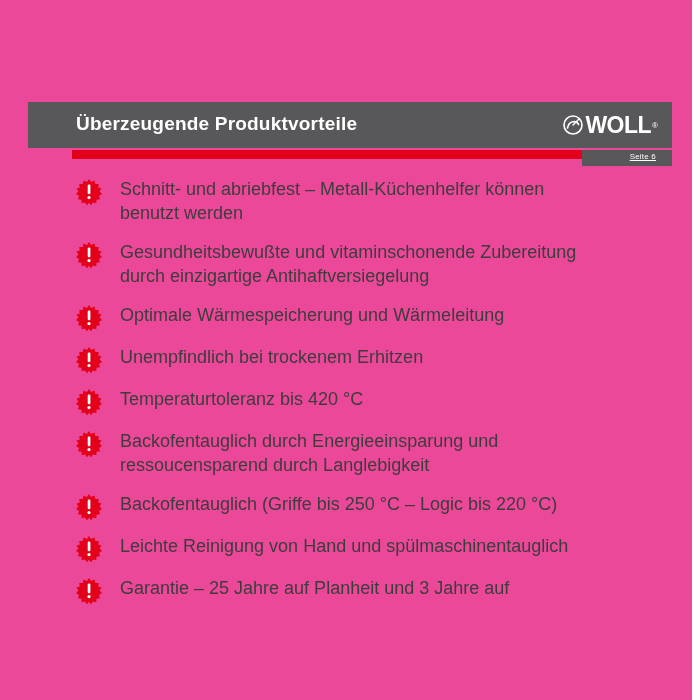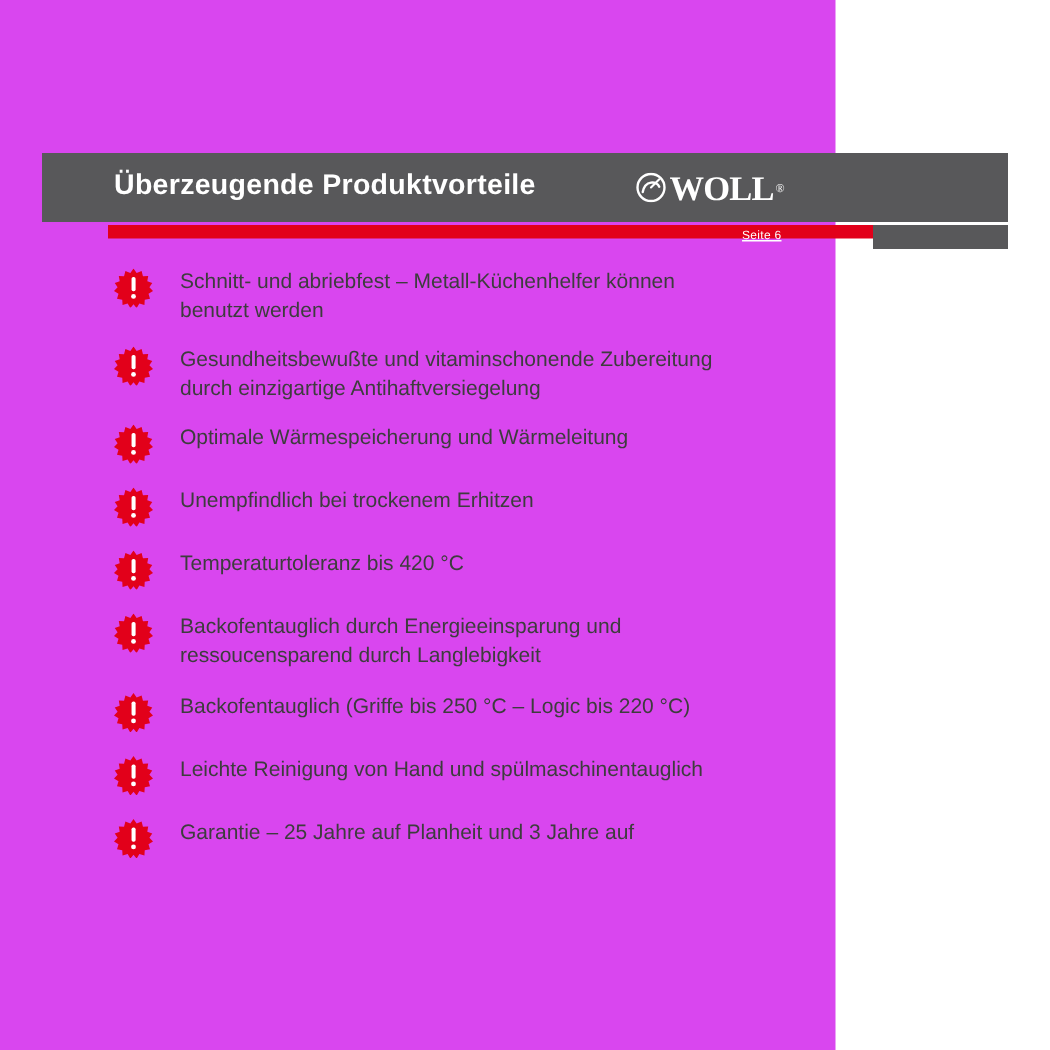--- a/index.html
+++ b/index.html
@@ -8,23 +8,23 @@
   }
   body {
     width: 700px;
     height: 700px;
     background: #ffffff;
     font-family: "Liberation Sans", sans-serif;
     overflow: hidden;
   }
   .slide {
     position: relative;
-    width: 557px;
+    width: 692px;
     height: 700px;
-    background: #d946ef;
+    background: #ec4899;
     box-sizing: border-box;
   }
   .header-band {
     position: absolute;
     left: 28px;
     top: 102px;
     width: 644px;
     height: 46px;
     background: #58585a;
   }
@@ -39,21 +39,20 @@
   }
   .logo-box {
     position: absolute;
     right: 34px;
     top: 108px;
     width: 92px;
     height: 34px;
     display: flex;
     align-items: center;
     justify-content: flex-end;
-    font-family: Liberation Serif, serif;
   }
   .logo-mark {
     position: relative;
     width: 20px;
     height: 20px;
     margin-right: 2px;
   }
   .logo-text {
     font-size: 23px;
     font-weight: bold;
@@ -110,21 +109,21 @@
     flex: 0 0 auto;
     width: 26px;
     height: 26px;
     margin-right: 18px;
     margin-top: 1px;
   }
   .bullet-icon svg {
     display: block;
   }
   .bullet-text {
-    font-size: 14px;
+    font-size: 18px;
     color: #3d3d3d;
     line-height: 1.33;
     max-width: 520px;
   }
   .bullet-text .ln {
     display: block;
   }
 </style>
 </head>
 <body>

